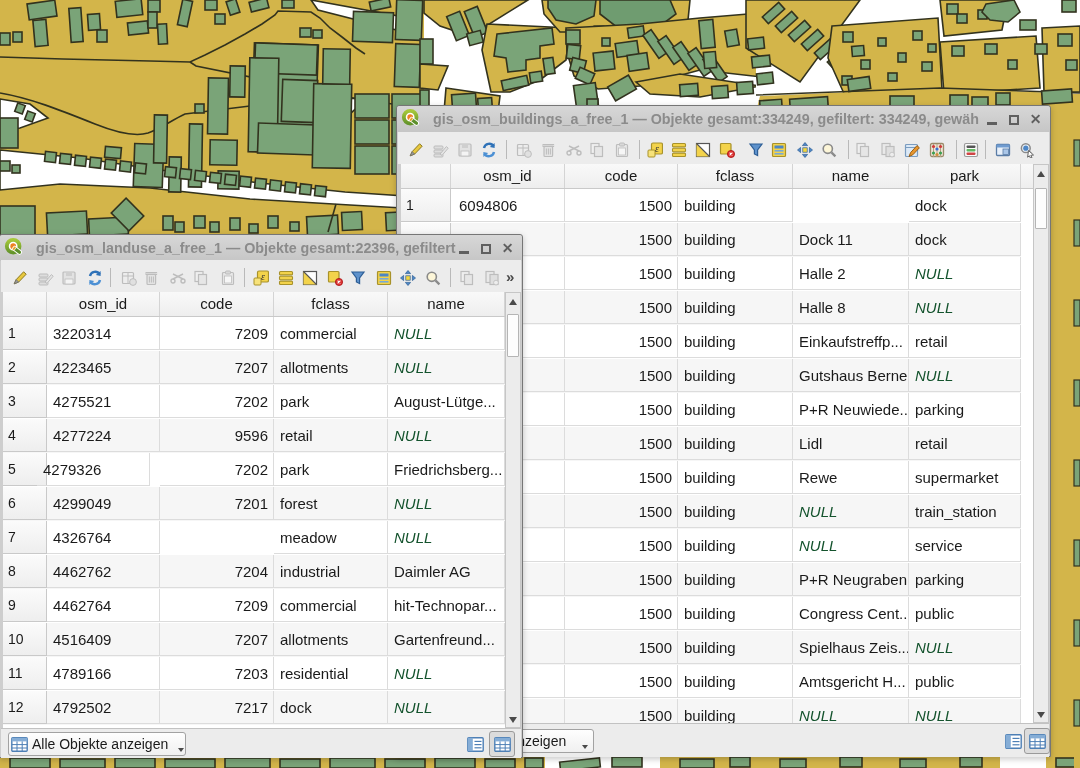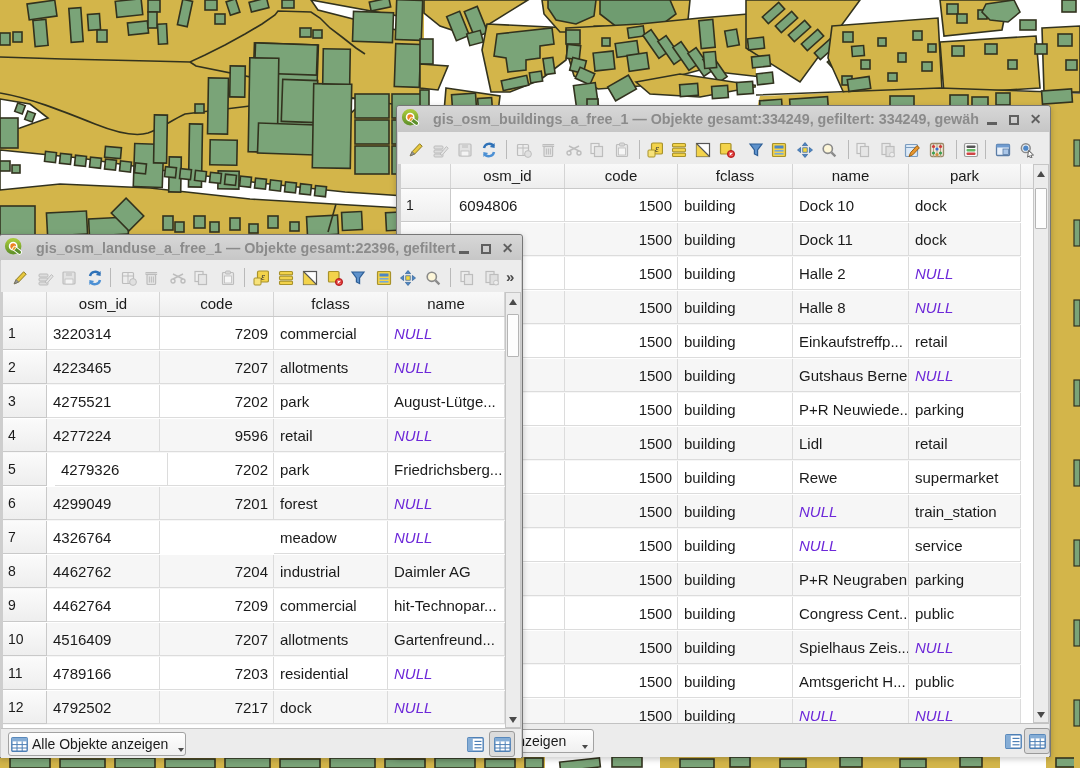--- a/index.html
+++ b/index.html
@@ -17,21 +17,21 @@
 .tablewrap { position:absolute; background:#fff; overflow:hidden; }
 .thead { position:absolute; left:0; top:0; right:0; height:25px; background:linear-gradient(#f9f9f9,#eeeeee); border-bottom:1px solid #c9c9c9; }
 .hcell { position:absolute; top:0; height:24px; border-right:1px solid #d4d4d4; font-size:15px; color:#1a1a1a; text-align:center; line-height:24px; }
 .tbody { position:absolute; left:0; top:25px; right:0; bottom:0; }
 .row { position:absolute; left:0; right:0; height:34px; background:#fff; }
 .row.alt { background:#f6f6f6; }
 #bw .row { width:620px; right:auto; }
 .rn { position:absolute; top:0; height:33px; background:linear-gradient(#fbfbfb,#eeeeee); border-right:1px solid #c9c9c9; border-bottom:1px solid #c9c9c9; font-size:14px; color:#1a1a1a; line-height:33px; padding-left:5px; }
 .cell { position:absolute; top:0; height:33px; border-right:1px solid #dcdcdc; border-bottom:1px solid #dcdcdc; font-size:15px; color:#1a1a1a; line-height:33px; padding-left:6px; white-space:nowrap; overflow:hidden; }
 .cell.right { text-align:right; padding-right:5px; padding-left:0; }
-.cell.null { color:#6d28d9; font-style:italic; }
+.cell.null { color:#14532d; font-style:italic; }
 .vscroll { position:absolute; background:#ececec; border:1px solid #c6c6c6; }
 .sarrow { position:absolute; left:0; width:14px; height:18px; display:flex; align-items:center; justify-content:center; }
 .tri-up { width:0; height:0; border-left:4.5px solid transparent; border-right:4.5px solid transparent; border-bottom:6px solid #4a4a4a; }
 .tri-down { width:0; height:0; border-left:4.5px solid transparent; border-right:4.5px solid transparent; border-top:6px solid #4a4a4a; }
 .sthumb { position:absolute; left:1px; width:12px; background:#fdfdfd; border:1px solid #b5b5b5; border-radius:1px; }
 .bottombar { position:absolute; left:1px; right:1px; background:#ececec; border-top:1px solid #c2c2c2; }
 .combo { position:absolute; height:24px; white-space:nowrap; background:linear-gradient(#fefefe,#f0f0f0); border:1px solid #a2a2a2; border-radius:3px; display:flex; align-items:center; font-size:14px; color:#1a1a1a; }
 .combo .ci { margin:0 4px 0 2px; display:flex; }
 .combo .arr { margin-left:10px; margin-right:5px; align-self:flex-end; margin-bottom:3px; width:0; height:0; border-left:3.5px solid transparent; border-right:3.5px solid transparent; border-top:4.5px solid #4a4a4a; }
 .viewbtn { position:absolute; width:26px; height:26px; border:1px solid #9a9a9a; border-radius:3px; background:#dcdcdc; display:flex; align-items:center; justify-content:center; }
@@ -435,21 +435,20 @@
         <div class="hcell" style="left:277px;width:115px">fclass</div>
         <div class="hcell" style="left:392px;width:116px">name</div>
         <div class="hcell" style="left:508px;width:112px">park</div>
       </div>
       <div class="tbody">
         <div class="row" style="top:0px">
           <div class="rn" style="left:0;width:50px">1</div>
           <div class="cell" style="left:50px;width:114px;padding-left:8px">6094806</div>
           <div class="cell right" style="left:164px;width:113px">1500</div>
           <div class="cell" style="left:277px;width:115px">building</div>
-          <div class="cell" style="left:392px;width:116px">Dock 10</div>
           <div class="cell" style="left:508px;width:112px">dock</div>
         </div>
         <div class="row alt" style="top:34px">
           <div class="rn" style="left:0;width:50px">2</div>
           <div class="cell" style="left:50px;width:114px;padding-left:8px">4103802</div>
           <div class="cell right" style="left:164px;width:113px">1500</div>
           <div class="cell" style="left:277px;width:115px">building</div>
           <div class="cell" style="left:392px;width:116px">Dock 11</div>
           <div class="cell" style="left:508px;width:112px">dock</div>
         </div>
@@ -773,21 +772,21 @@
         </div>
         <div class="row alt" style="top:102px">
           <div class="rn" style="left:0;width:44px">4</div>
           <div class="cell" style="left:44px;width:113px">4277224</div>
           <div class="cell right" style="left:157px;width:114px">9596</div>
           <div class="cell" style="left:271px;width:114px">retail</div>
           <div class="cell null" style="left:385px;width:117px">NULL</div>
         </div>
         <div class="row" style="top:136px">
           <div class="rn" style="left:0;width:44px">5</div>
-          <div class="cell" style="left:52px;width:113px">4279326</div>
+          <div class="cell" style="left:34px;width:113px">4279326</div>
           <div class="cell right" style="left:157px;width:114px">7202</div>
           <div class="cell" style="left:271px;width:114px">park</div>
           <div class="cell" style="left:385px;width:117px">Friedrichsberg...</div>
         </div>
         <div class="row alt" style="top:170px">
           <div class="rn" style="left:0;width:44px">6</div>
           <div class="cell" style="left:44px;width:113px">4299049</div>
           <div class="cell right" style="left:157px;width:114px">7201</div>
           <div class="cell" style="left:271px;width:114px">forest</div>
           <div class="cell null" style="left:385px;width:117px">NULL</div>

